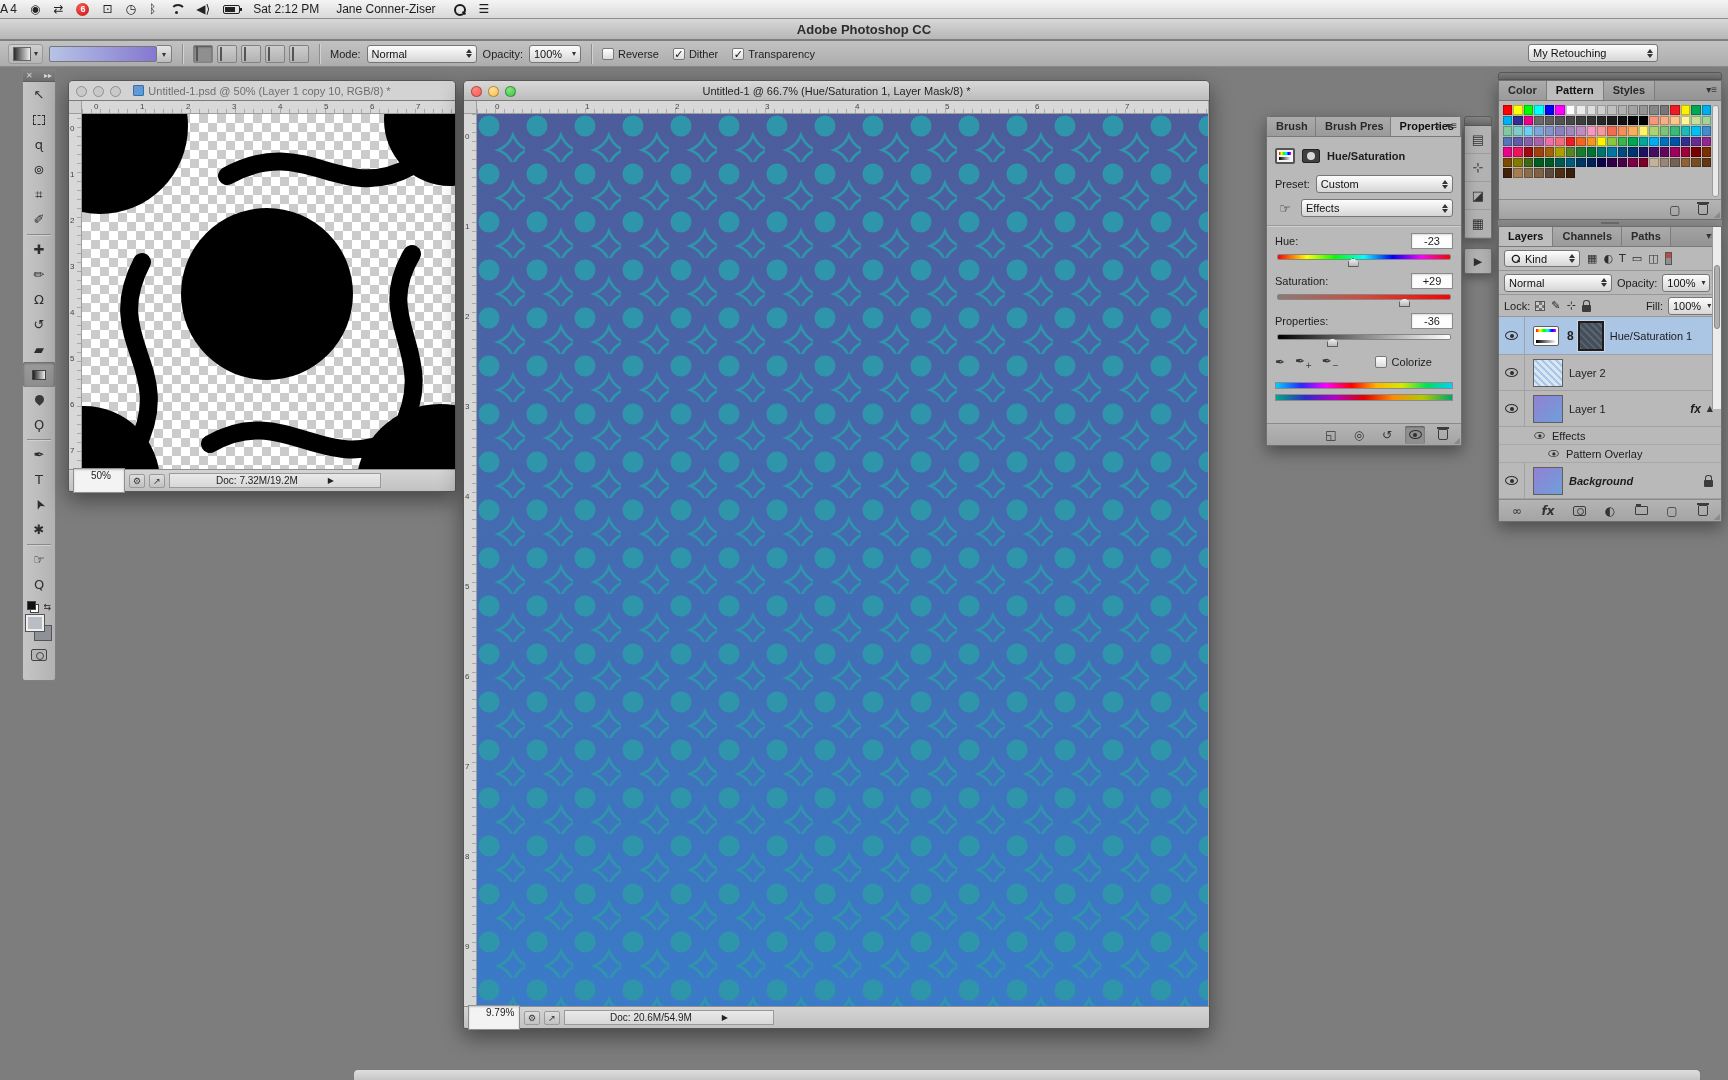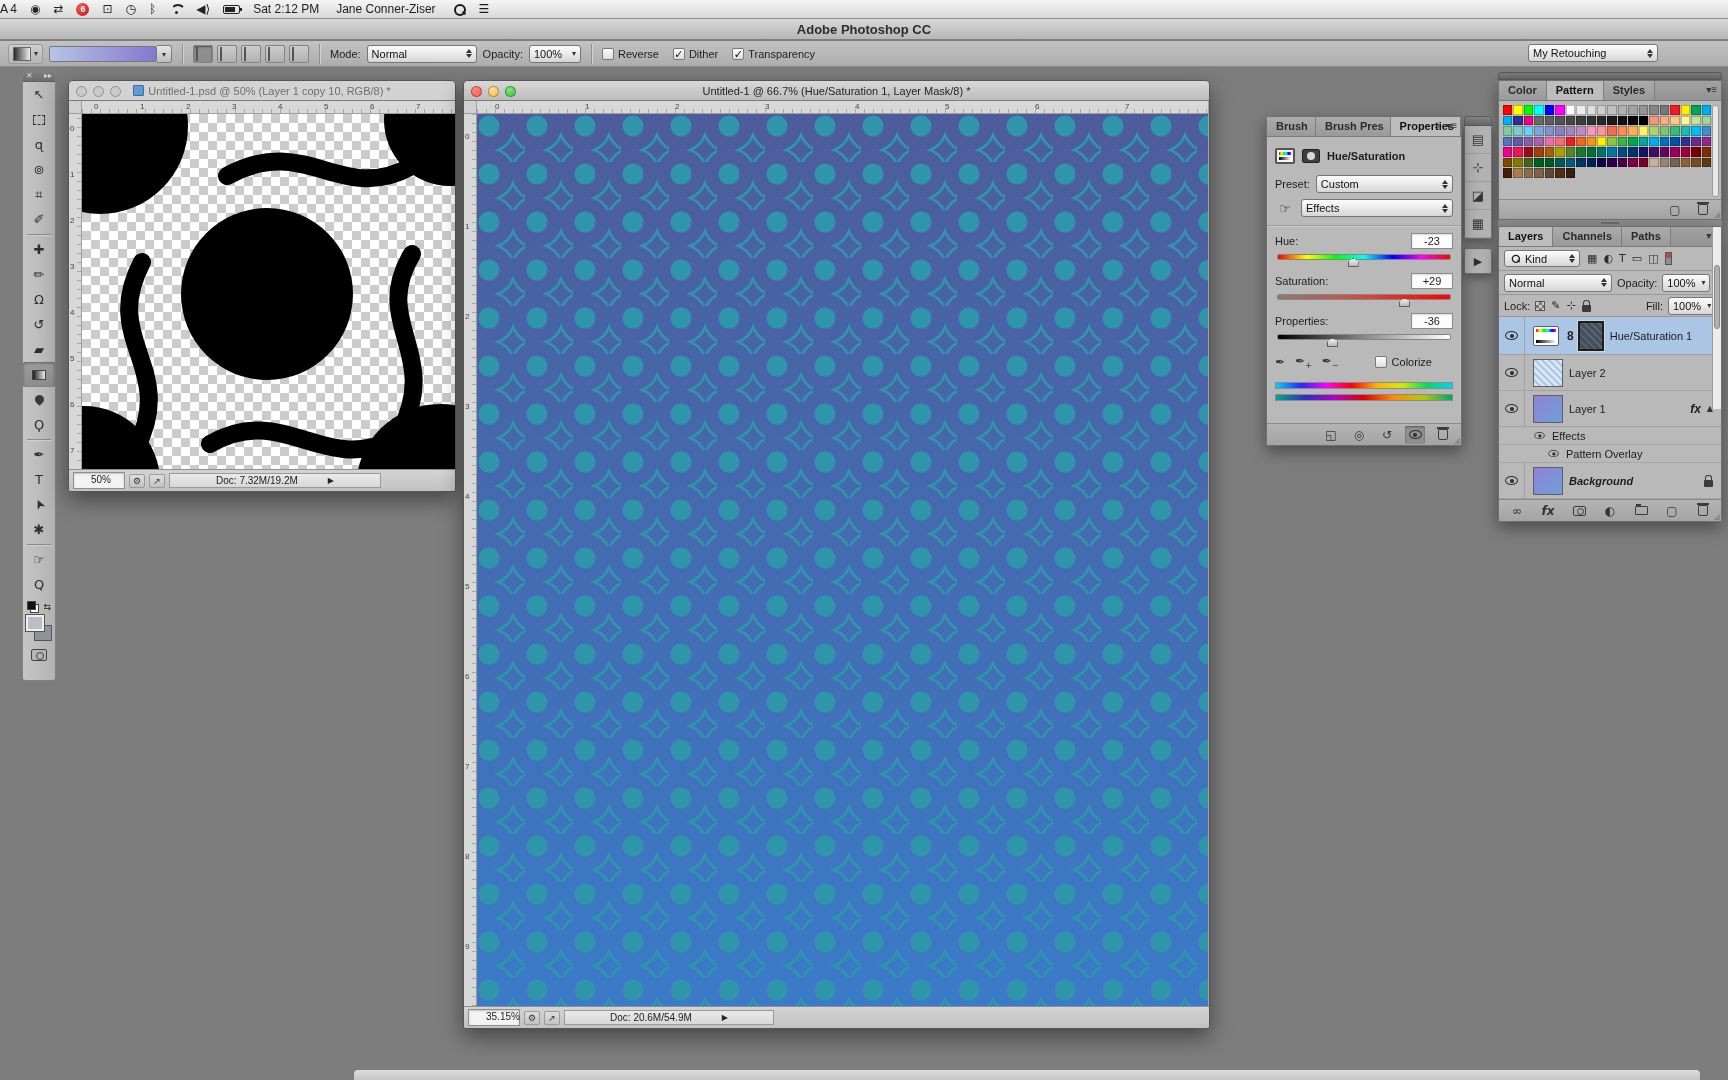--- a/index.html
+++ b/index.html
@@ -104,21 +104,21 @@
   .tl.gray { background:#c9c9c9; border-color:#909090; }
   .win-title .title-text { margin:0 auto; display:flex; align-items:center; gap:4px; }
   .doc-icon { width:11px; height:11px; background:linear-gradient(135deg,#7a8fd4,#4aa3d8); border:1px solid #3a6ea8; border-radius:1px; }
   .ruler-h { position:absolute; height:13px; background:#d8d8d8; border-bottom:1px solid #9e9e9e; font-size:8px; color:#444;
     background-image:repeating-linear-gradient(90deg,#a8a8a8 0 1px,transparent 1px 9px); background-size:100% 4px; background-position:0 100%; background-repeat:repeat-x; }
   .ruler-v { position:absolute; width:13px; background:#d8d8d8; border-right:1px solid #9e9e9e; font-size:8px; color:#444;
     background-image:repeating-linear-gradient(0deg,#a8a8a8 0 1px,transparent 1px 9px); background-size:4px 100%; background-position:100% 0; background-repeat:repeat-y; }
   .ruler-corner { position:absolute; width:13px; height:13px; background:#d0d0d0; border-right:1px solid #9e9e9e; border-bottom:1px solid #9e9e9e; }
   .rlabel { position:absolute; }
   .statusbar { position:absolute; left:0; right:0; bottom:0; height:22px; background:linear-gradient(#d4d4d4,#c2c2c2); border-top:1px solid #8f8f8f; border-radius:0 0 2px 2px; display:flex; align-items:center; font-size:10px; gap:4px; padding:0 4px; }
-  .zfield { width:52px; height:17px; background:#f3f3f3; border:1px solid #8f8f8f; box-shadow:inset 0 1px 2px rgba(0,0,0,.2); text-align:right; padding:0 17px; line-height:14px; }
+  .zfield { width:52px; height:25px; background:#f3f3f3; border:1px solid #8f8f8f; box-shadow:inset 0 1px 2px rgba(0,0,0,.2); text-align:right; padding:0 17px; line-height:14px; }
   .sbicon { width:16px; height:14px; border:1px solid #9a9a9a; border-radius:2px; background:linear-gradient(#dedede,#c2c2c2); font-size:9px; text-align:center; line-height:13px; color:#333; }
   .dfield { height:15px; background:linear-gradient(#e9e9e9,#d8d8d8); border:1px solid #9a9a9a; display:flex; align-items:center; justify-content:center; gap:6px; padding:0 6px; }
   .dfield .adv { margin-left:24px; font-size:8px; color:#222; }
 
   
   #doc1 { left:68px; top:80px; width:388px; height:412px; z-index:3; }
   #doc1-canvas { position:absolute; left:13px; top:33px; width:373px; height:356px; overflow:hidden;
     background-color:#fff;
     background-image:linear-gradient(45deg,#cbcbcb 25%,transparent 25%,transparent 75%,#cbcbcb 75%),
                      linear-gradient(45deg,#cbcbcb 25%,transparent 25%,transparent 75%,#cbcbcb 75%);
@@ -529,21 +529,21 @@
           <pattern id="starpat" width="48" height="48" patternUnits="userSpaceOnUse">
             <circle class="pat-shape" cx="12" cy="12" r="10.5" fill="#2f95ab"></circle>
             <path class="pat-shape-s" d="M36 21 C39 29 43 33 51 36 C43 39 39 43 36 51 C33 43 29 39 21 36 C29 33 33 29 36 21 Z" fill="none" stroke="#2f95ab" stroke-width="2.6"></path>
           </pattern>
         </defs>
         <rect x="0" y="0" width="731" height="892" fill="url(#bggrad)"></rect>
         <rect x="0" y="0" width="731" height="892" fill="url(#starpat)"></rect>
       </svg>
     </div>
     <div class="statusbar" data-name="doc2-statusbar">
-      <span class="zfield" data-name="doc2-zoom-field">35.15%</span>
+      <span class="zfield" data-name="doc2-zoom-field">9.79%</span>
       <span class="sbicon glyph" data-name="mini-bridge-icon">⚙</span>
       <span class="sbicon glyph" data-name="share-icon">↗</span>
       <span class="dfield" style="width:210px" data-name="doc2-info-field">
         <span>Doc: 20.6M/54.9M</span>
           <span class="adv" data-name="status-menu-arrow-icon">▶</span>
       </span>
     </div>
   </div>
 
   <div class="panel" id="properties-panel" data-name="properties-panel">

